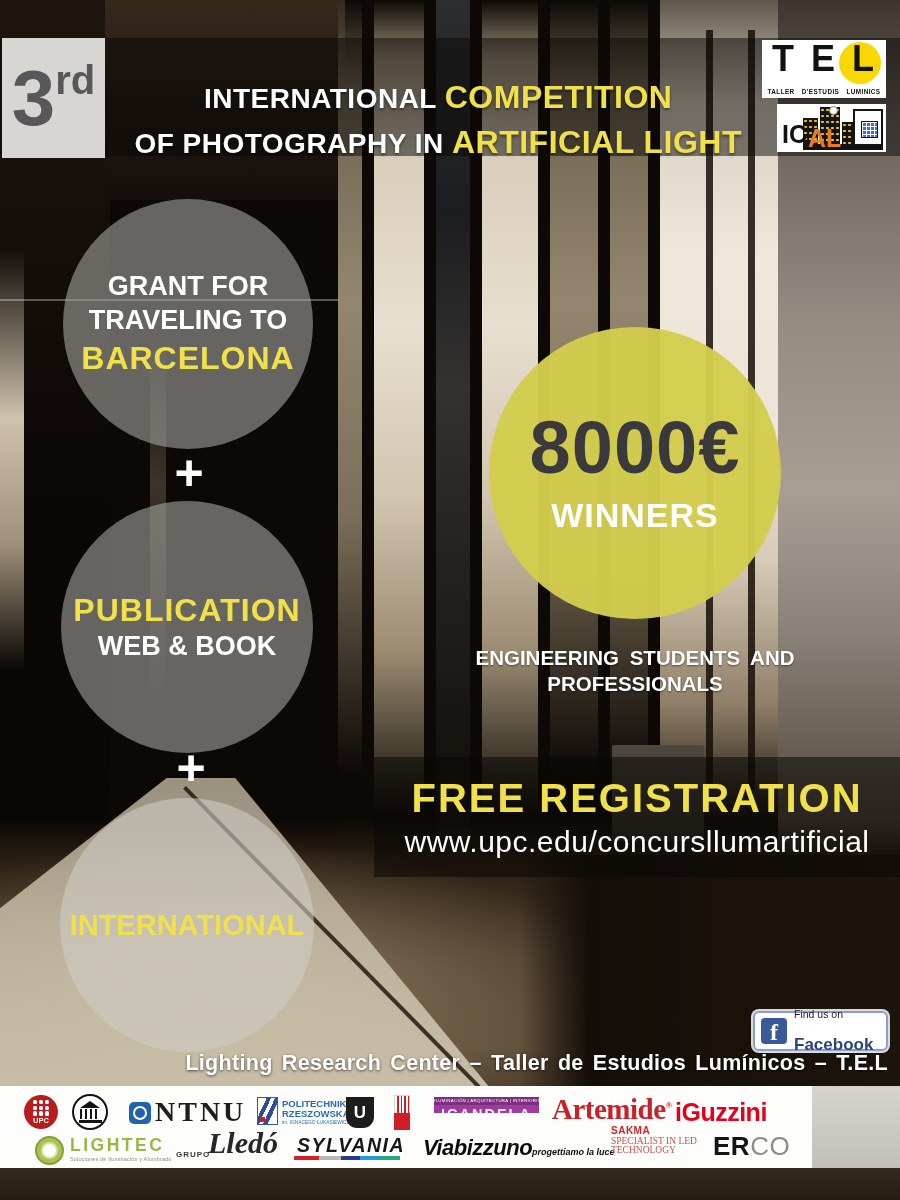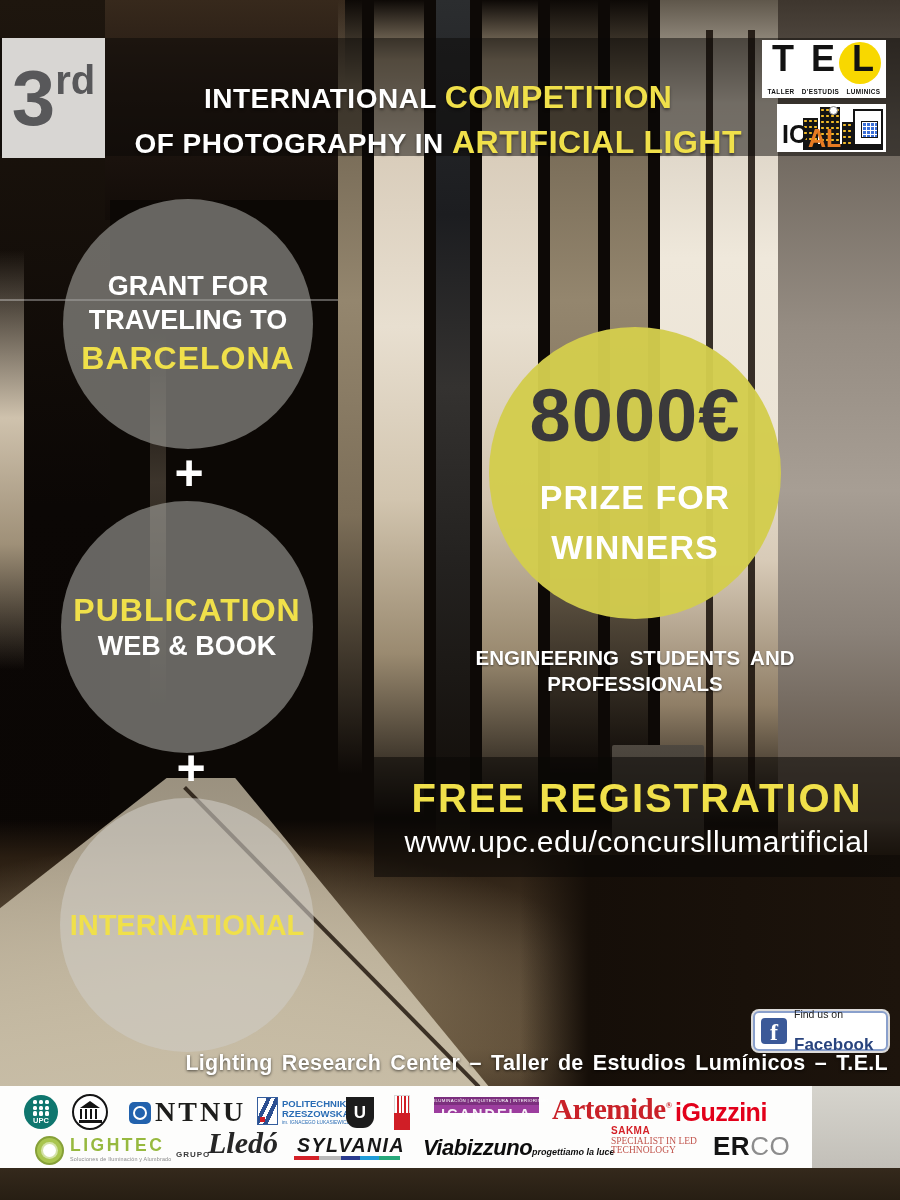--- a/index.html
+++ b/index.html
@@ -119,21 +119,21 @@
   
   .credit{position:absolute;right:12px;top:1051px;color:#fff;font-weight:bold;font-size:21.5px;
     letter-spacing:0.3px;word-spacing:3px;text-shadow:0 1px 3px rgba(0,0,0,0.65);white-space:nowrap;}
 
   
   .strip{position:absolute;left:0;top:1086px;width:812px;height:82px;background:#fdfdfc;}
   .grayblock{position:absolute;left:812px;top:1086px;width:88px;height:82px;
     background:linear-gradient(180deg,#d6d4cd,#c2bfb8);}
   .lg{position:absolute;white-space:nowrap;}
 
-  .upc{left:24px;top:9px;width:34px;height:34px;border-radius:50%;background:#0f766e;
+  .upc{left:24px;top:9px;width:34px;height:34px;border-radius:50%;background:#b91c1c;
     display:flex;flex-direction:column;align-items:center;justify-content:center;}
   .upc-dots{width:17px;height:16px;display:grid;grid-template-columns:repeat(3,1fr);gap:1.5px;}
   .upc-dots i{background:#fff;border-radius:1.5px;}
   .upc-label{color:#fff;font-size:7.5px;font-weight:bold;line-height:1;margin-top:1px;}
 
   .museum{left:72px;top:8px;width:36px;height:36px;border-radius:50%;background:#fff;
     border:2.5px solid #141414;box-sizing:border-box;}
   .mus-ped{width:0;height:0;border-left:10px solid rgba(0,0,0,0);border-right:10px solid rgba(0,0,0,0);
     border-bottom:7px solid #141414;margin:5px auto 1px;}
   .mus-col{width:20px;height:10px;margin:0 auto;
@@ -278,21 +278,20 @@
     <div class="cy">PUBLICATION</div>
     <div class="cw">WEB &amp; BOOK</div>
   </div>
   <div class="plus plus2">+</div>
   <div class="circle c3">
     <div class="cy2">INTERNATIONAL</div>
   </div>
 
   <div class="prize">
     <div class="amount">8000€</div>
-    <div class="pw">PRIZE FOR</div>
     <div class="pw" style="margin-top:2px;">WINNERS</div>
   </div>
 
   <div class="audience">
     <div>ENGINEERING STUDENTS AND</div>
     <div>PROFESSIONALS</div>
   </div>
 
   <div class="regband">
     <div class="reg-head">FREE REGISTRATION</div>

